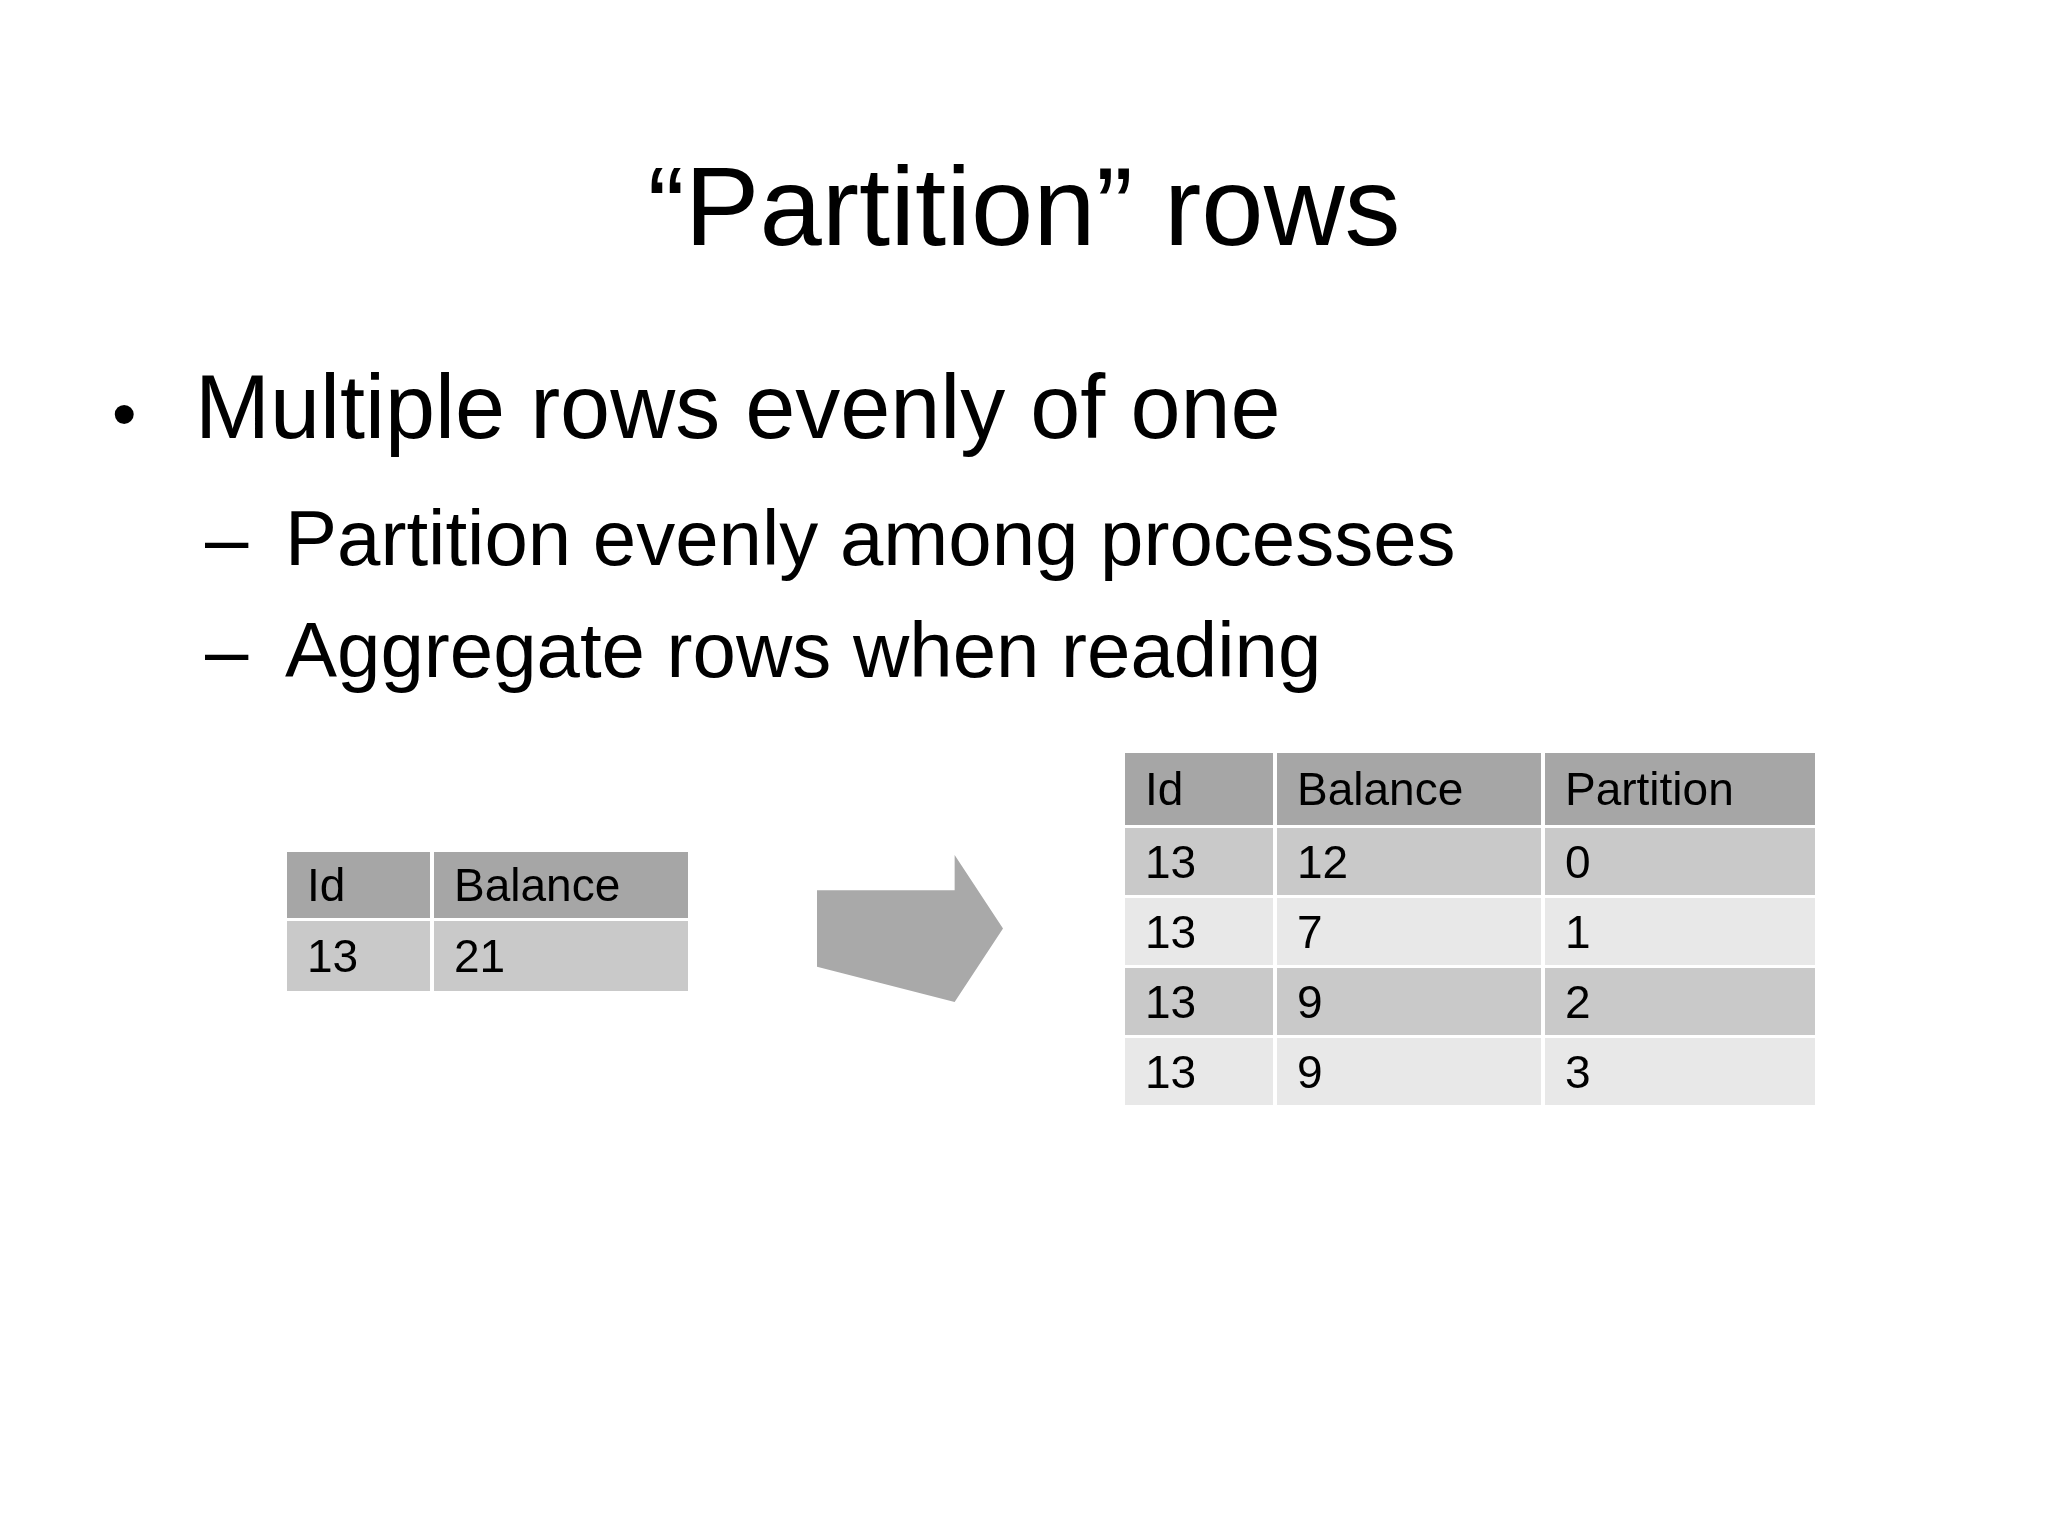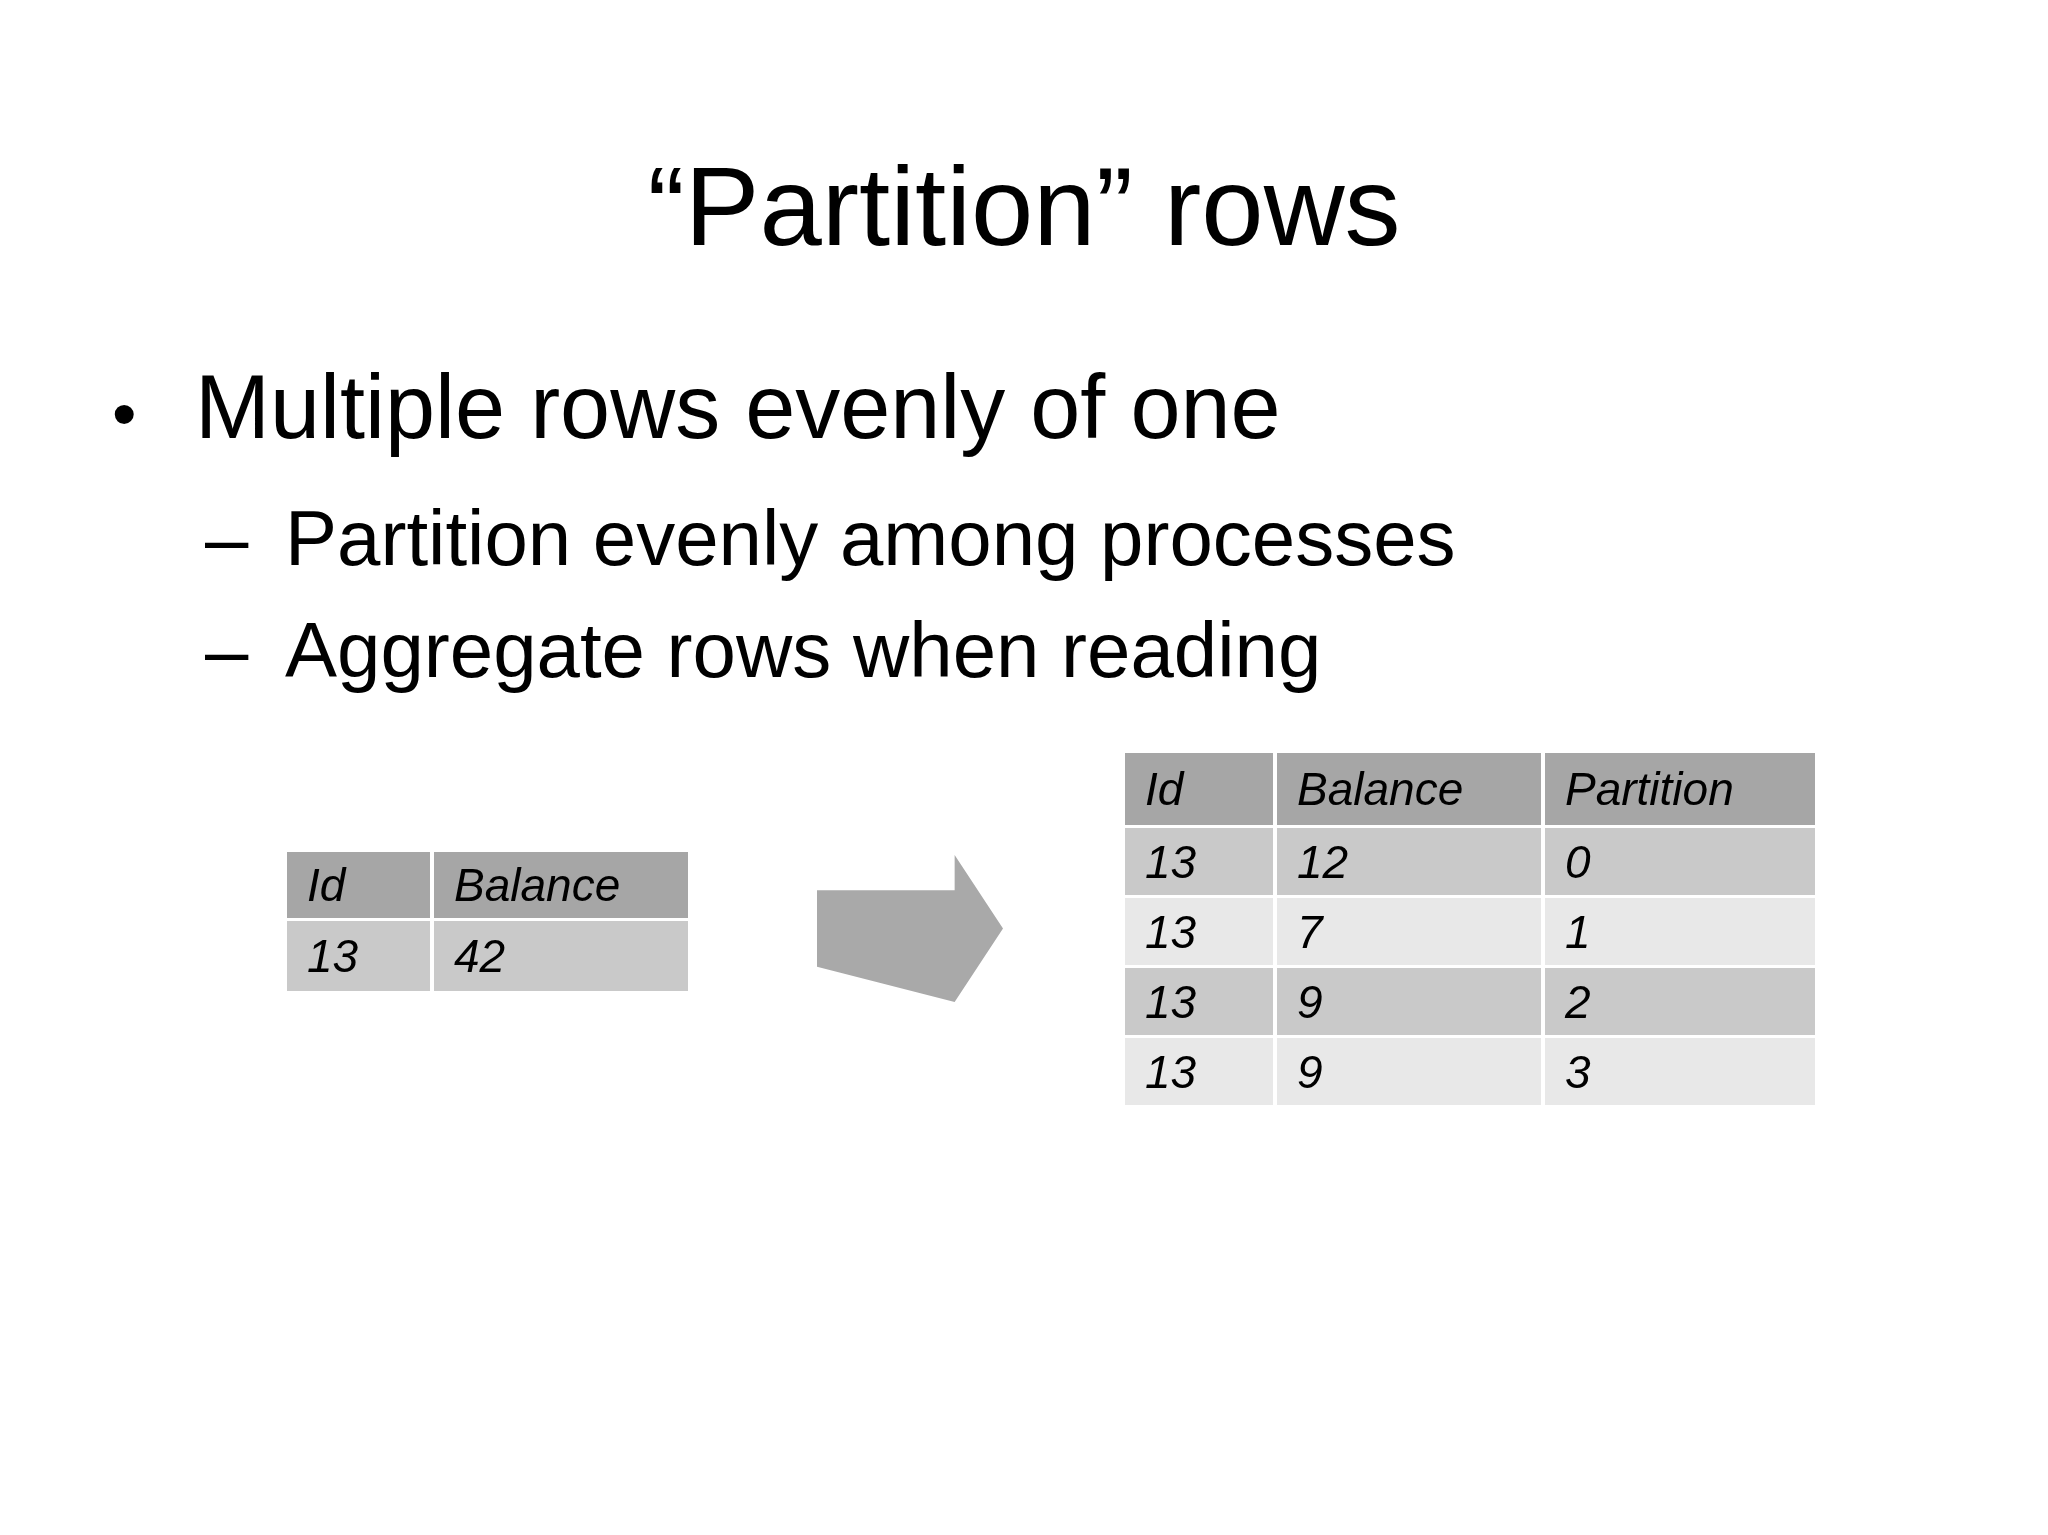--- a/index.html
+++ b/index.html
@@ -56,21 +56,20 @@
   }
   .sub1 { top: 496px; }
   .sub2 { top: 608px; }
 
   .datatable {
     position: absolute;
     display: grid;
     column-gap: 4px;
     row-gap: 3px;
     background: transparent;
-    font-style: italic;
   }
   .source-table {
     left: 287px;
     top: 852px;
     grid-template-columns: 143px 254px;
     grid-template-rows: 66px 70px;
   }
   .result-table {
     left: 1125px;
     top: 753px;
@@ -117,21 +116,21 @@
 
   <div class="bullet-line bullet-l2 sub2">
     <span class="marker">–</span>
     <span>Aggregate rows when reading</span>
   </div>
 
   <div class="datatable source-table">
     <div class="cell hdr">Id</div>
     <div class="cell hdr">Balance</div>
     <div class="cell dark">13</div>
-    <div class="cell dark">42</div>
+    <div class="cell dark">21</div>
   </div>
 
   <div class="block-arrow"></div>
 
   <div class="datatable result-table">
     <div class="cell hdr">Id</div>
     <div class="cell hdr">Balance</div>
     <div class="cell hdr">Partition</div>
 
     <div class="cell dark">13</div>

